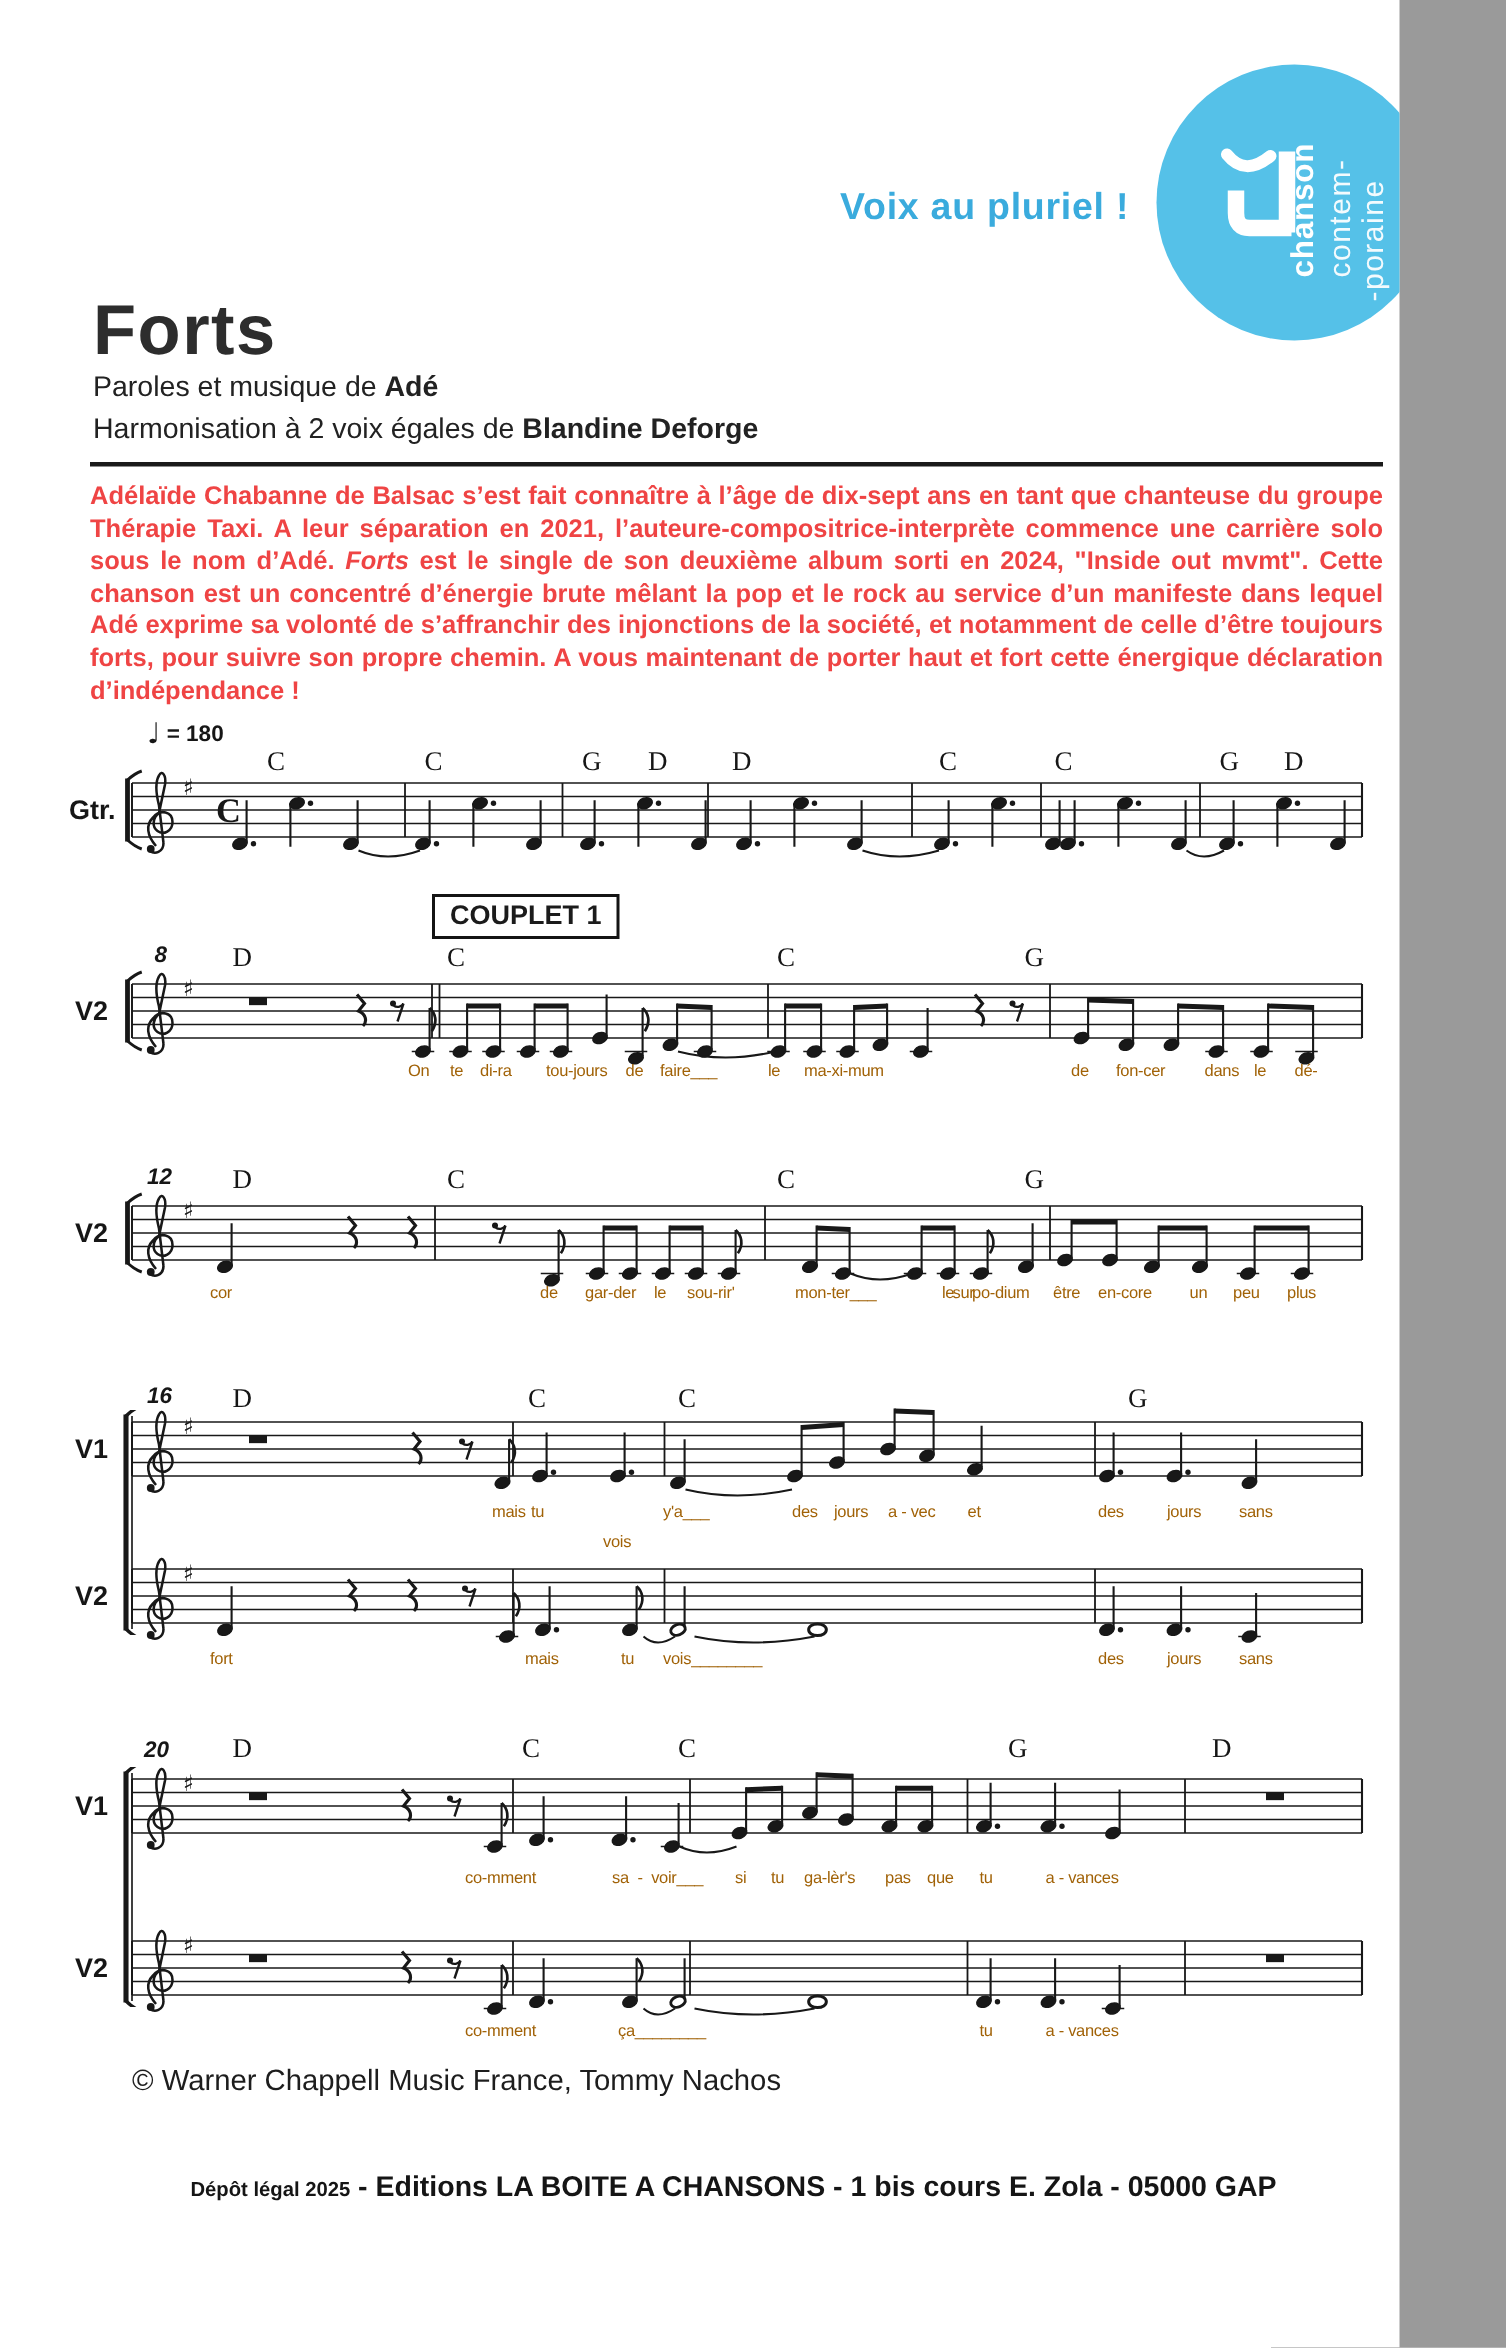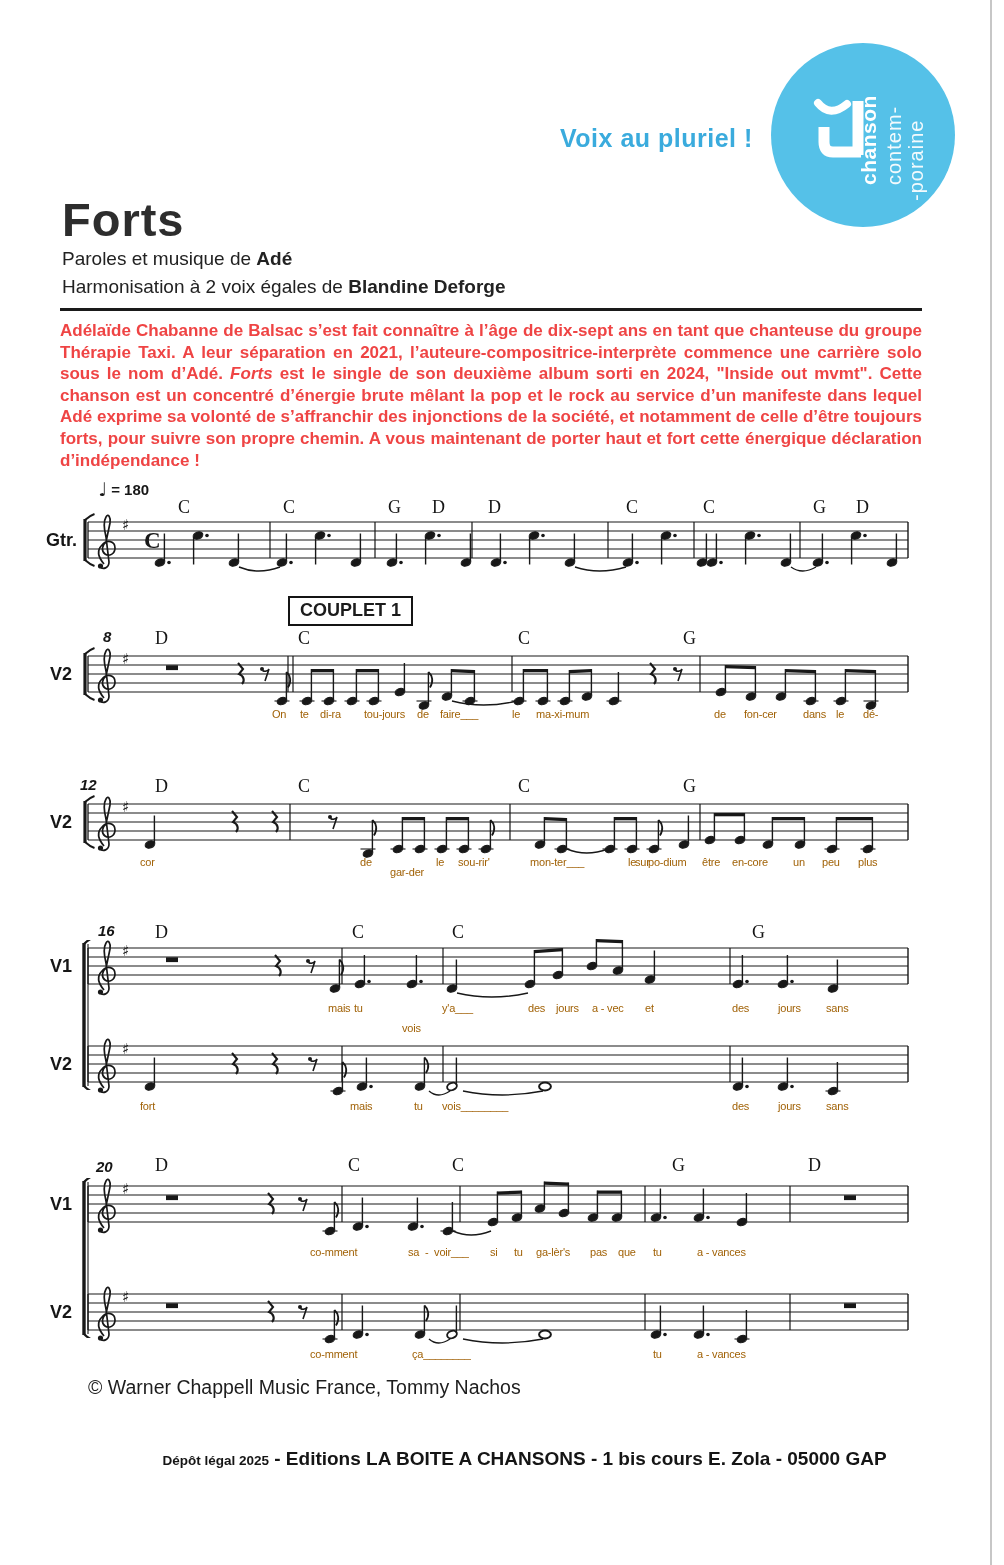--- a/index.html
+++ b/index.html
@@ -1,16 +1,16 @@
 <!DOCTYPE html>
 <html><head>
 <meta charset="utf-8">
 <style>
   html,body{margin:0;padding:0;background:#9a9a9a;}
-  .page{position:relative;width:1004px;height:1565px;background:#ffffff;overflow:hidden;
+  .page{position:relative;width:933px;height:1565px;background:#ffffff;overflow:hidden;
         font-family:"Liberation Sans",sans-serif;color:#1b1b1b;}
   
   .tagline{position:absolute;left:560px;top:124px;font-size:25px;font-weight:700;letter-spacing:.5px;}
   .logo{position:absolute;left:771px;top:43px;width:184px;height:184px;border-radius:50%;}
   .vtext{position:absolute;transform-origin:0 0;transform:rotate(-90deg);white-space:nowrap;color:#fff;}
   .logo-chanson{font-size:21px;font-weight:700;letter-spacing:.5px;}
   .logo-light{font-size:20px;font-weight:400;opacity:.93;letter-spacing:1px;}
   
   .title{position:absolute;left:62px;top:192px;font-size:47px;font-weight:700;color:#2d2d2d;letter-spacing:1px;}
   .credit{position:absolute;left:62px;font-size:19px;color:#222;}
@@ -283,21 +283,21 @@
       <div class="lyric" style="left: 364px; top: 708px;">tou-jours</div>
       <div class="lyric" style="left: 417px; top: 708px;">de</div>
       <div class="lyric" style="left: 440px; top: 708px;">faire___</div>
       <div class="lyric" style="left: 512px; top: 708px;">le</div>
       <div class="lyric" style="left: 536px; top: 708px;">ma-xi-mum</div>
       <div class="lyric" style="left: 714px; top: 708px;">de</div>
       <div class="lyric" style="left: 744px; top: 708px;">fon-cer</div>
       <div class="lyric" style="left: 803px; top: 708px;">dans</div>
       <div class="lyric" style="left: 836px; top: 708px;">le</div>
       <div class="lyric" style="left: 863px; top: 708px;">dé-</div>
-      <div class="mnum" style="left: 80px; top: 776px;">12</div>
+      <div class="mnum" style="left: 98px; top: 776px;">12</div>
       <div class="chord" style="left: 155px; top: 776px;">D</div>
       <div class="chord" style="left: 298px; top: 776px;">C</div>
       <div class="chord" style="left: 518px; top: 776px;">C</div>
       <div class="chord" style="left: 683px; top: 776px;">G</div>
       <div class="vlabel" style="left: 50px; top: 812px;">V2</div>
       <svg class="staff" width="1004" height="140" viewBox="0 -45 1004 140" style="top: 759px;">
         <line x1="88" y1="0" x2="908" y2="0" stroke="#181818" stroke-width="1.1"></line>
         <line x1="88" y1="9" x2="908" y2="9" stroke="#181818" stroke-width="1.1"></line>
         <line x1="88" y1="18" x2="908" y2="18" stroke="#181818" stroke-width="1.1"></line>
         <line x1="88" y1="27" x2="908" y2="27" stroke="#181818" stroke-width="1.1"></line>
@@ -389,21 +389,21 @@
         <line x1="772.4" y1="39" x2="772.4" y2="13" stroke="#181818" stroke-width="1.4"></line>
         <line x1="804.4" y1="39" x2="804.4" y2="13" stroke="#181818" stroke-width="1.4"></line>
         <polygon points="772.4,13 804.4,13 804.4,16.3 772.4,16.3" fill="#181818"></polygon>
         <line x1="836.4" y1="43.5" x2="836.4" y2="13" stroke="#181818" stroke-width="1.4"></line>
         <line x1="872.4" y1="43.5" x2="872.4" y2="13" stroke="#181818" stroke-width="1.4"></line>
         <polygon points="836.4,13 872.4,13 872.4,16.3 836.4,16.3" fill="#181818"></polygon>
         <path d="M567,45 Q586,53 608,45" stroke="#181818" stroke-width="1.4" fill="none"></path>
       </svg>
       <div class="lyric" style="left: 140px; top: 856px;">cor</div>
       <div class="lyric" style="left: 360px; top: 856px;">de</div>
-      <div class="lyric" style="left: 390px; top: 856px; margin-top: 10px;">gar-der</div>
+      <div class="lyric" style="left: 390px; top: 856px;">gar-der</div>
       <div class="lyric" style="left: 436px; top: 856px;">le</div>
       <div class="lyric" style="left: 458px; top: 856px;">sou-rir'</div>
       <div class="lyric" style="left: 530px; top: 856px;">mon-ter___</div>
       <div class="lyric" style="left: 635px; top: 856px;">sur</div>
       <div class="lyric" style="left: 628px; top: 856px;">le</div>
       <div class="lyric" style="left: 648px; top: 856px;">po-dium</div>
       <div class="lyric" style="left: 702px; top: 856px;">être</div>
       <div class="lyric" style="left: 732px; top: 856px;">en-core</div>
       <div class="lyric" style="left: 793px; top: 856px;">un</div>
       <div class="lyric" style="left: 822px; top: 856px;">peu</div>

